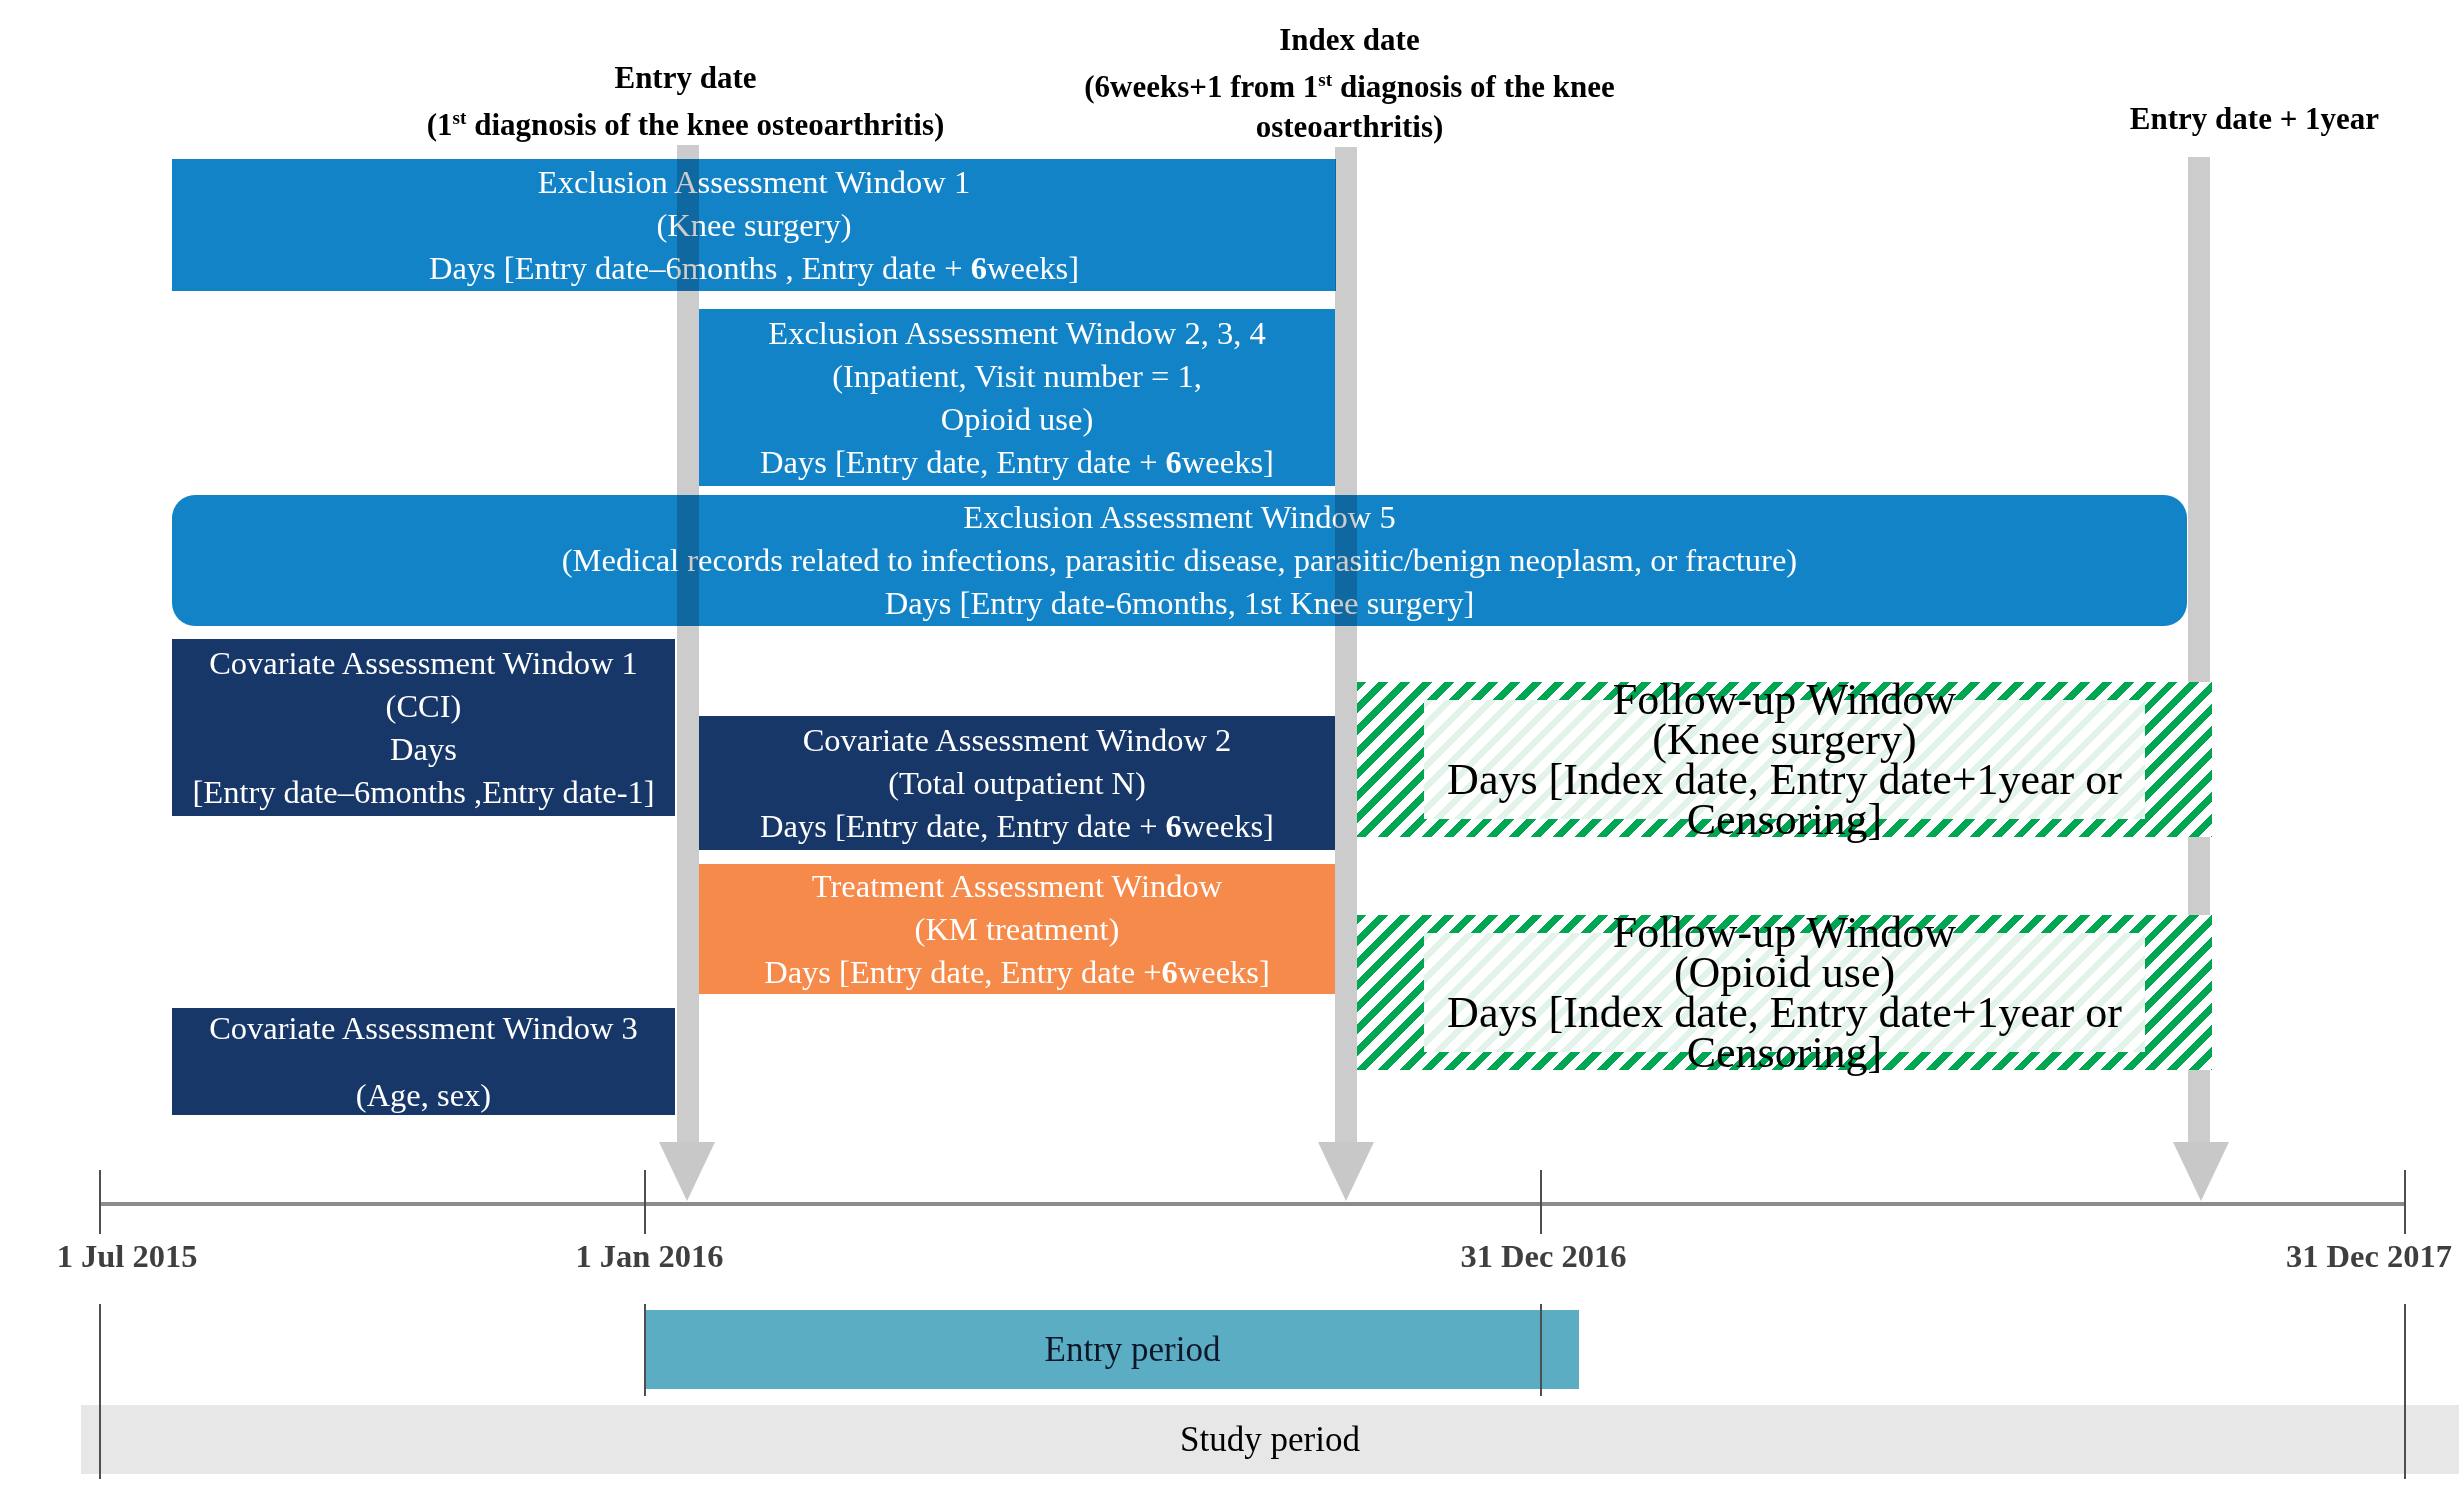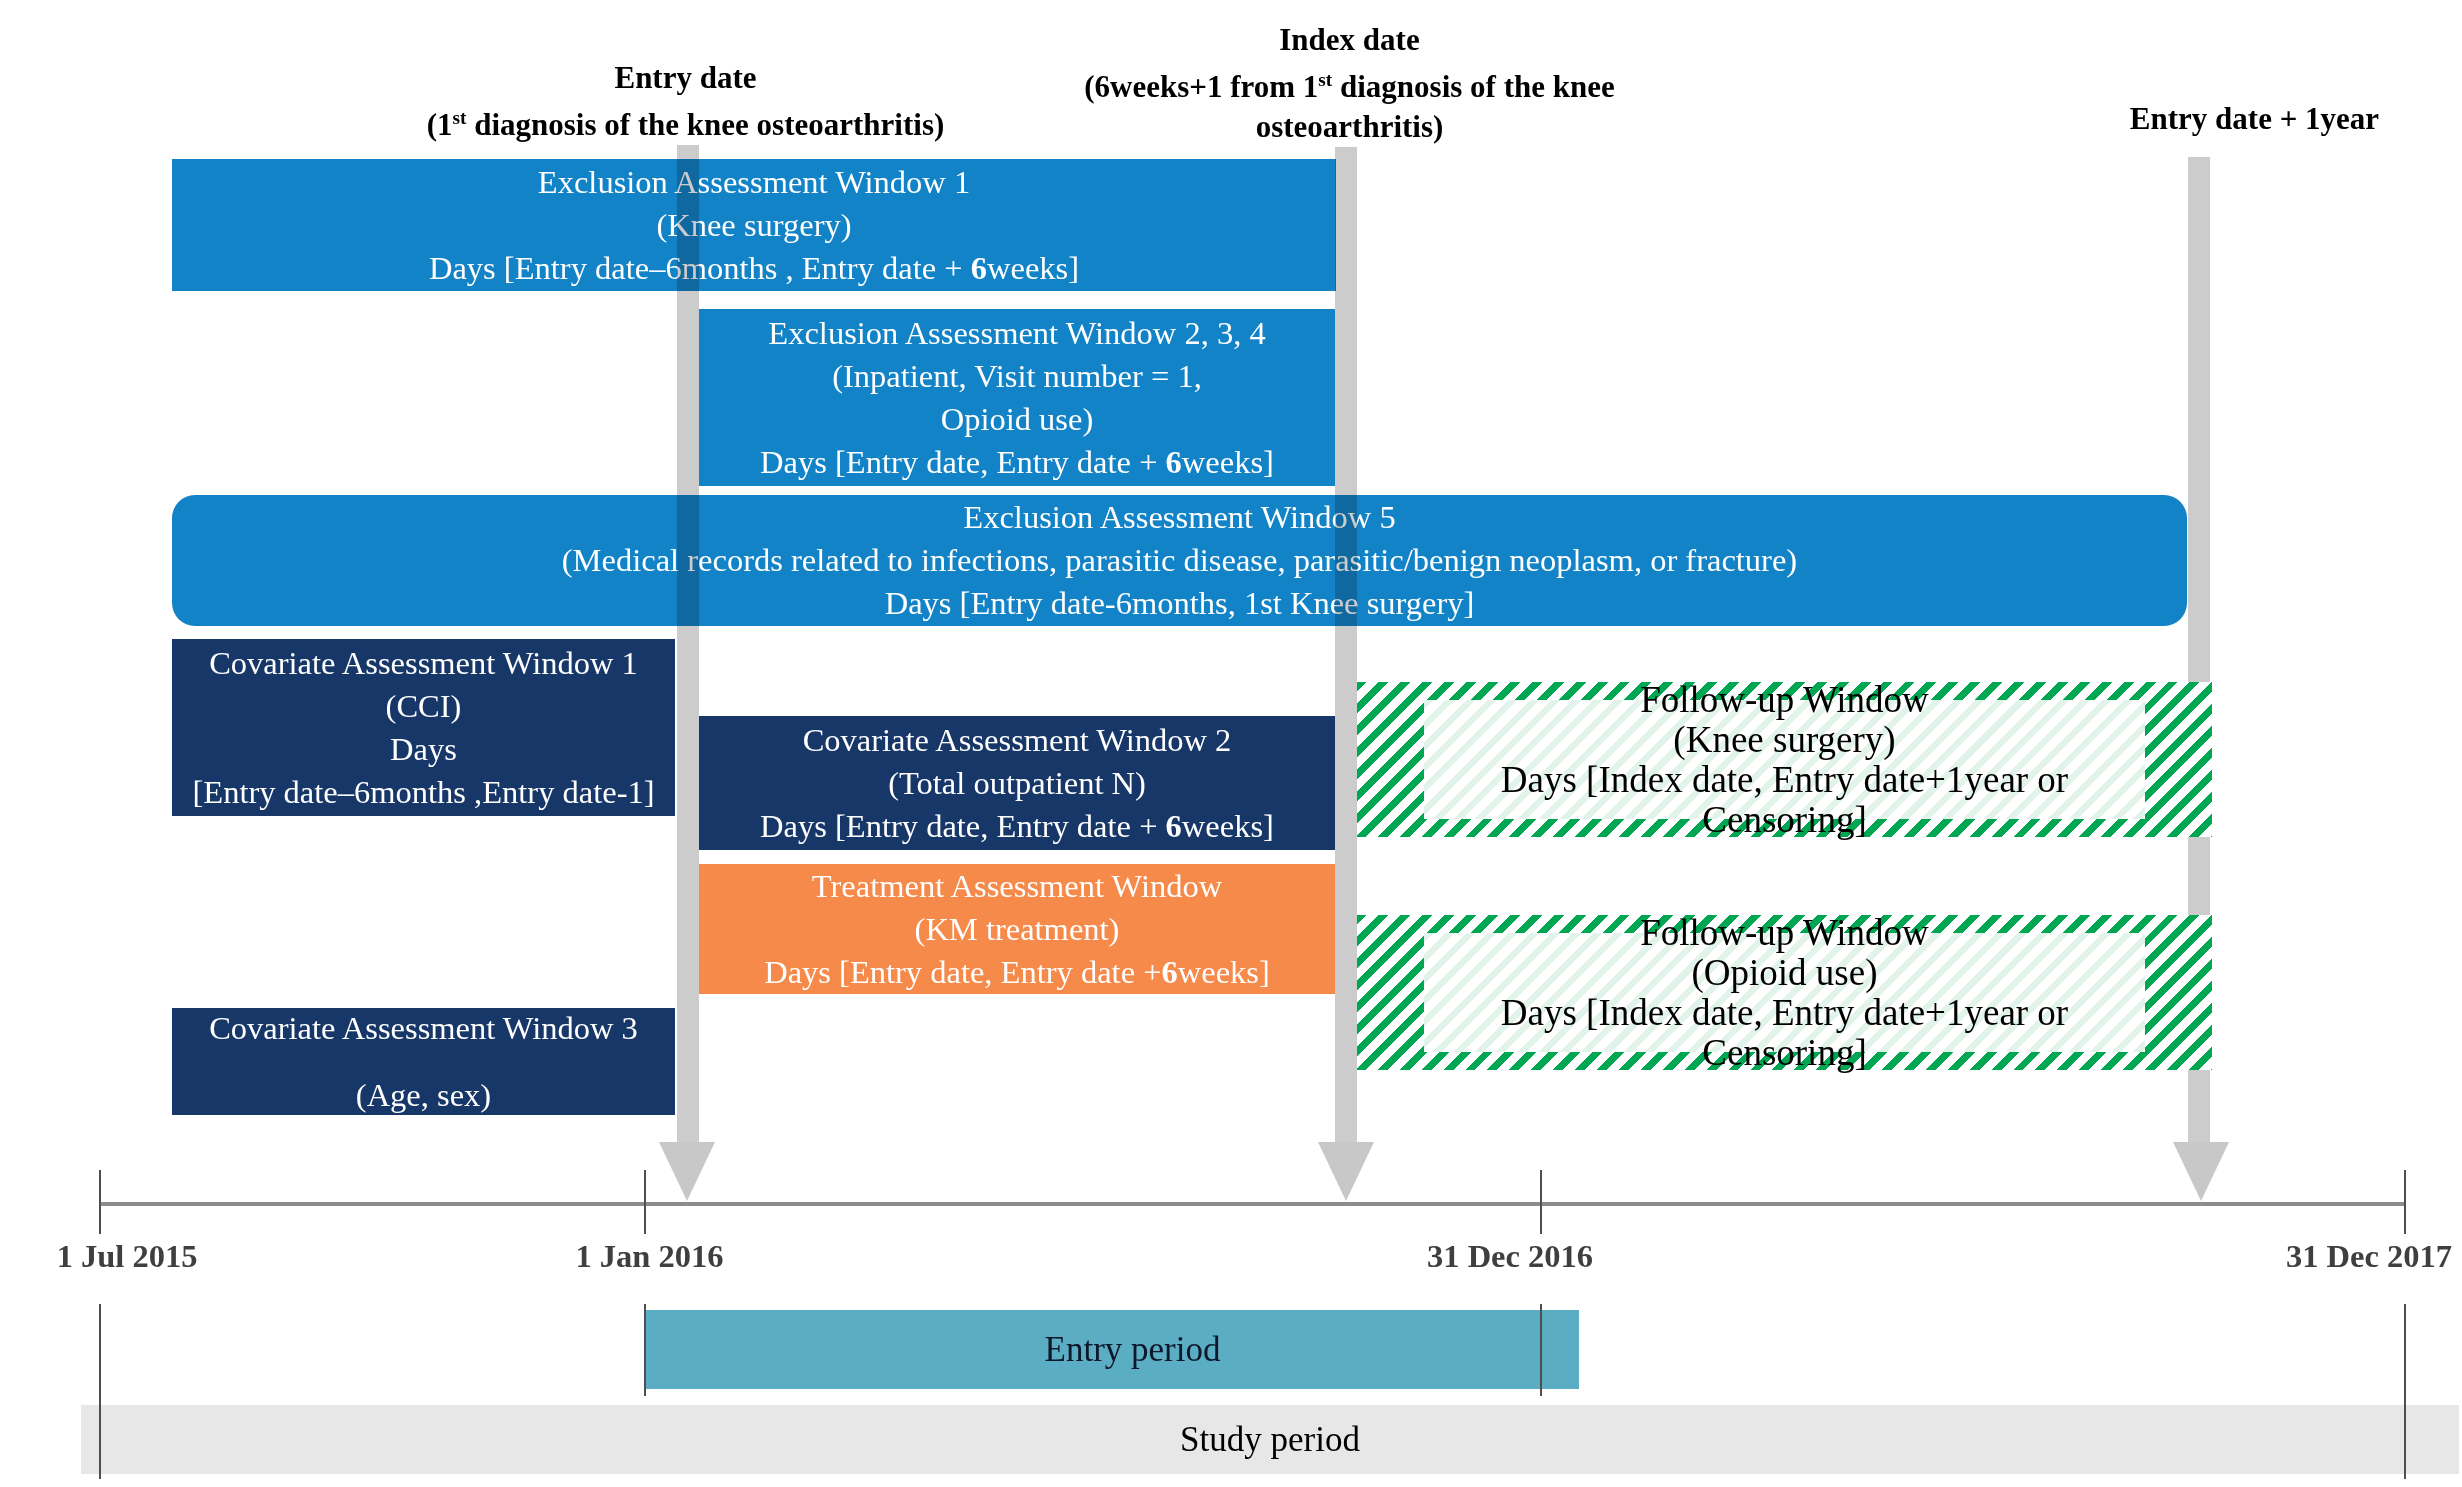--- a/index.html
+++ b/index.html
@@ -32,21 +32,21 @@
   .orange{background:var(--window_orange);}
   
   .fu{
     position:absolute;z-index:3;
     background:repeating-linear-gradient(135deg,var(--followup_green) 0 7px,#ffffff 7px 15.5px);
   }
   .fu-inner{
     position:absolute;left:67px;right:67px;top:17.7px;bottom:17.7px;
     background:repeating-linear-gradient(135deg,#e2f3ea 0 6.4px,#ffffff 6.4px 15px);
     display:flex;flex-direction:column;justify-content:center;align-items:center;
-    text-align:center;color:#000;font-size:37px;line-height:40px;
+    text-align:center;color:#000;font-size:44px;line-height:40px;
   }
   
   .axis{position:absolute;height:3.5px;background:var(--timeline_gray);z-index:1;}
   .tick{position:absolute;width:2.1px;background:#4f4f4f;z-index:2;}
   .ticklabel{
     position:absolute;color:var(--tick_text_gray);font-weight:bold;
     font-size:32.5px;line-height:40px;z-index:2;white-space:nowrap;
   }
   
   .period{
@@ -146,21 +146,21 @@
 
   <div class="tick" style="left:99px;top:1170px;height:64px;"></div>
   <div class="ticklabel" style="left:10.6px;top:1236px;width:233px;text-align:center;">1 Jul 2015</div>
   <div class="tick" style="left:99px;top:1304px;height:175px;"></div>
 
   <div class="tick" style="left:644px;top:1170px;height:64px;"></div>
   <div class="ticklabel" style="left:533px;top:1236px;width:233px;text-align:center;">1 Jan 2016</div>
   <div class="tick" style="left:644px;top:1304px;height:92px;"></div>
 
   <div class="tick" style="left:1540px;top:1170px;height:64px;"></div>
-  <div class="ticklabel" style="left:1427px;top:1236px;width:233px;text-align:left;font-family:Liberation Serif, serif;">31 Dec 2016</div>
+  <div class="ticklabel" style="left:1427px;top:1236px;width:233px;text-align:center;font-family:Liberation Serif, serif;">31 Dec 2016</div>
   <div class="tick" style="left:1540px;top:1304px;height:92px;"></div>
 
   <div class="tick" style="left:2404px;top:1170px;height:64px;"></div>
   <div class="ticklabel" style="left:2226px;top:1236px;width:226px;text-align:right;">31 Dec 2017</div>
   <div class="tick" style="left:2404px;top:1304px;height:175px;"></div>
 
   <div class="period entry-period" style="left:646px;top:1310px;width:893px;height:79px;">Entry period</div>
 
   <div class="period study-period" style="left:81px;top:1405px;width:2378px;height:69px;">Study period</div>
 

